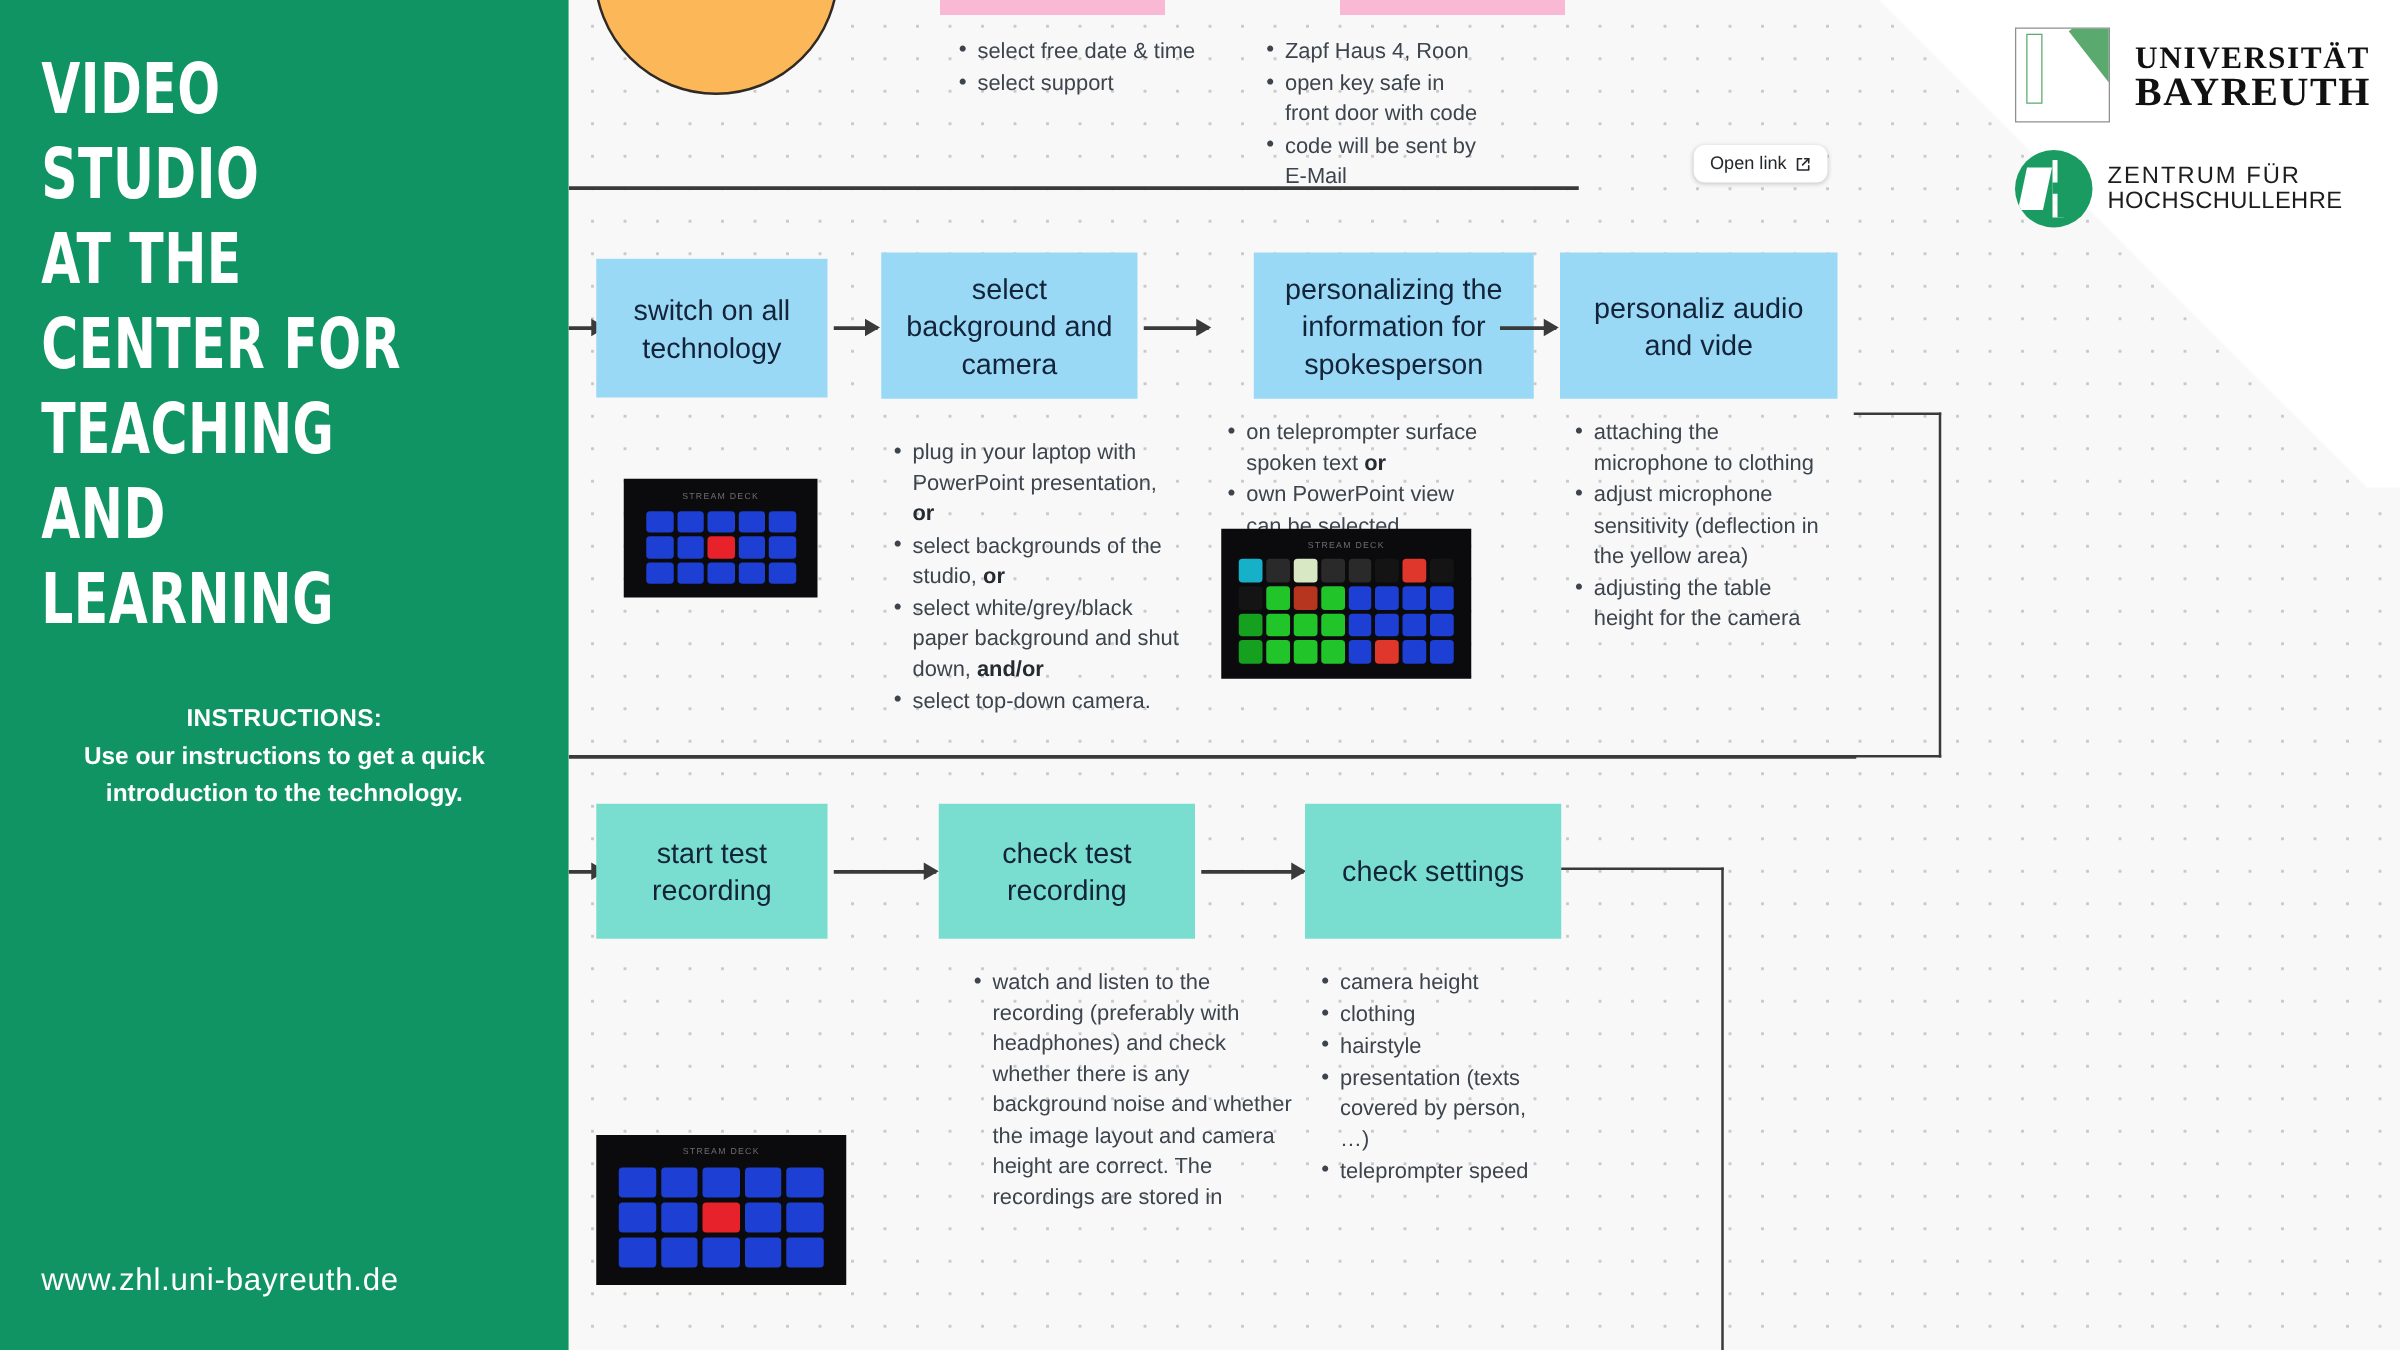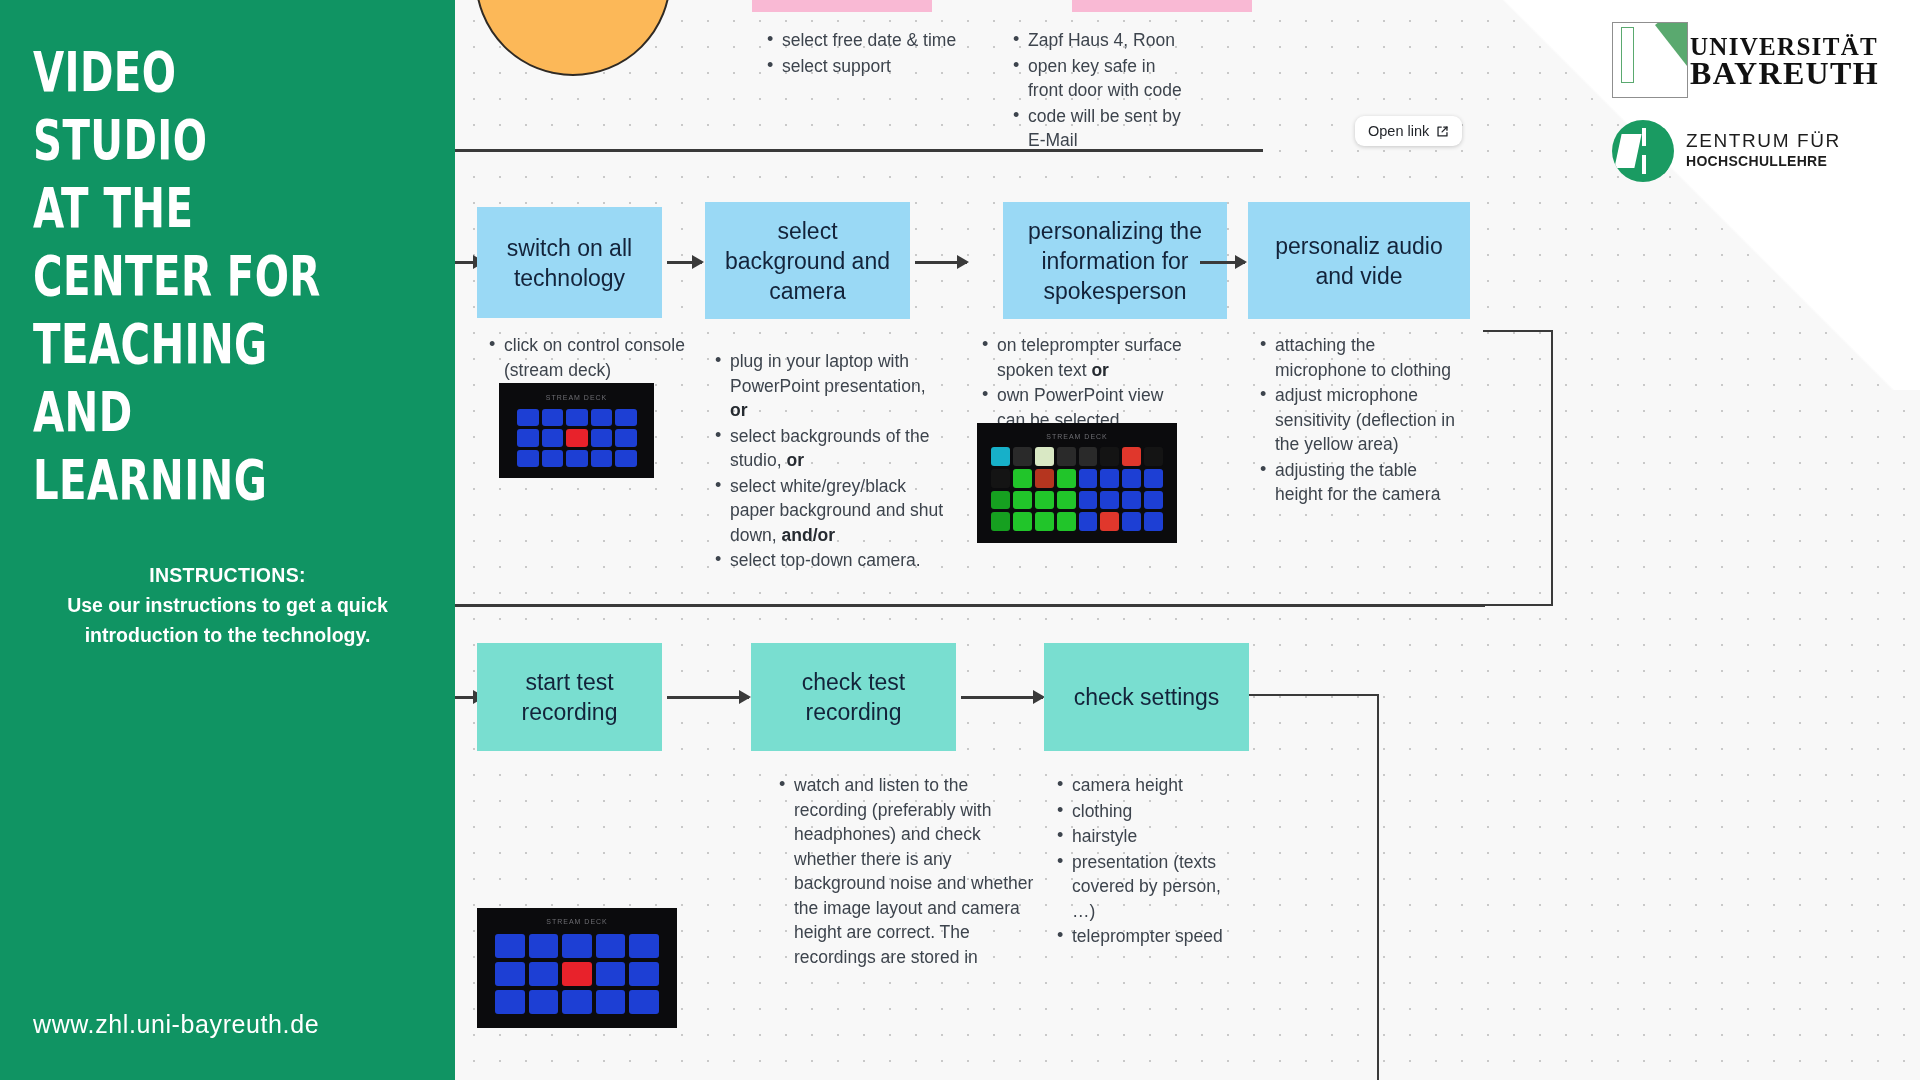--- a/index.html
+++ b/index.html
@@ -103,21 +103,21 @@
 
   
   #diag{
     position:absolute; right:0; top:0; width:440px; height:390px;
     background:linear-gradient(45deg, rgba(255,255,255,0) 0%, rgba(255,255,255,0) 49.6%, #ffffff 50%, #ffffff 100%);
     pointer-events:none;
   }
 
   
   #logos{ position:absolute; right:18px; top:22px; width:290px; }
-  #logo-ub{ display:flex; align-items:center; gap:2px; }
+  #logo-ub{ display:flex; align-items:center; gap:20px; }
   #ub-mark{
     width:76px; height:76px; border:1.6px solid #8f8f8f; background:#fff;
     position:relative; overflow:hidden; flex:0 0 auto;
   }
   #ub-mark .bar{
     position:absolute; left:8px; top:4px; width:13px; height:56px;
     border:1.6px solid #5aa96f;
   }
   #ub-mark .slash{
     position:absolute; left:-10px; top:-6px; width:30px; height:120px;
@@ -144,21 +144,21 @@
     position:absolute; left:30px; top:26px; width:26px; height:9px; background:#1a9b62;
   }
   #zhl-mark .h1{
     position:absolute; left:34px; top:8px; width:8px; height:46px; background:#1a9b62;
   }
   #zhl-mark .h2{
     position:absolute; left:48px; top:8px; width:8px; height:46px; background:#1a9b62;
   }
   #zhl-text{ line-height:20px; }
   #zhl-text .l1{ font-size:19px; letter-spacing:1.6px; color:#1d1d1d; }
-  #zhl-text .l2{ font-size:14px; letter-spacing:.3px; font-weight:bold; color:#1d1d1d; }
+  #zhl-text .l2{ font-size:19px; letter-spacing:.3px; font-weight:normal; color:#1d1d1d; }
 </style>
 </head>
 <body>
 
 <div id="sidebar">
   <div id="sb-title">VIDEO STUDIO
 AT THE
 CENTER FOR
 TEACHING AND
 LEARNING</div>
@@ -217,25 +217,20 @@
   <div class="fbox blue" style="left:250px; top:202px; width:205px; height:117px;">select background and camera</div>
 
   <div class="arrow" style="left:460px; top:261px; width:52px;"></div>
 
   <div class="fbox blue" style="left:515px; top:202px; width:224px; height:117px;margin-left:33px;">personalizing the information for spokesperson</div>
 
   <div class="arrow" style="left:745px; top:261px; width:45px;"></div>
 
   <div class="fbox blue" style="left:793px; top:202px; width:222px; height:117px;">personaliz audio and vide</div>
 
-  <div class="blist" style="left:32px; top:333px; width:200px;">
-    <ul>
-      <li>click on control console (stream deck)</li>
-    </ul>
-  </div>
 
   <div class="photo" style="left:44px; top:383px; width:155px; height:95px;">
     <div class="sd-label" style="top:11px;">STREAM DECK</div>
     <div class="keygrid" style="left:18px; top:26px; width:120px; height:58px;
                 grid-template-columns:repeat(5,1fr); grid-template-rows:repeat(3,1fr); gap:3px;">
       <div class="key" style="background:#1d3fd4"></div>
         <div class="key" style="background:#1d3fd4"></div>
       <div class="key" style="background:#1d3fd4"></div>
         <div class="key" style="background:#1d3fd4"></div>
       <div class="key" style="background:#1d3fd4"></div>

